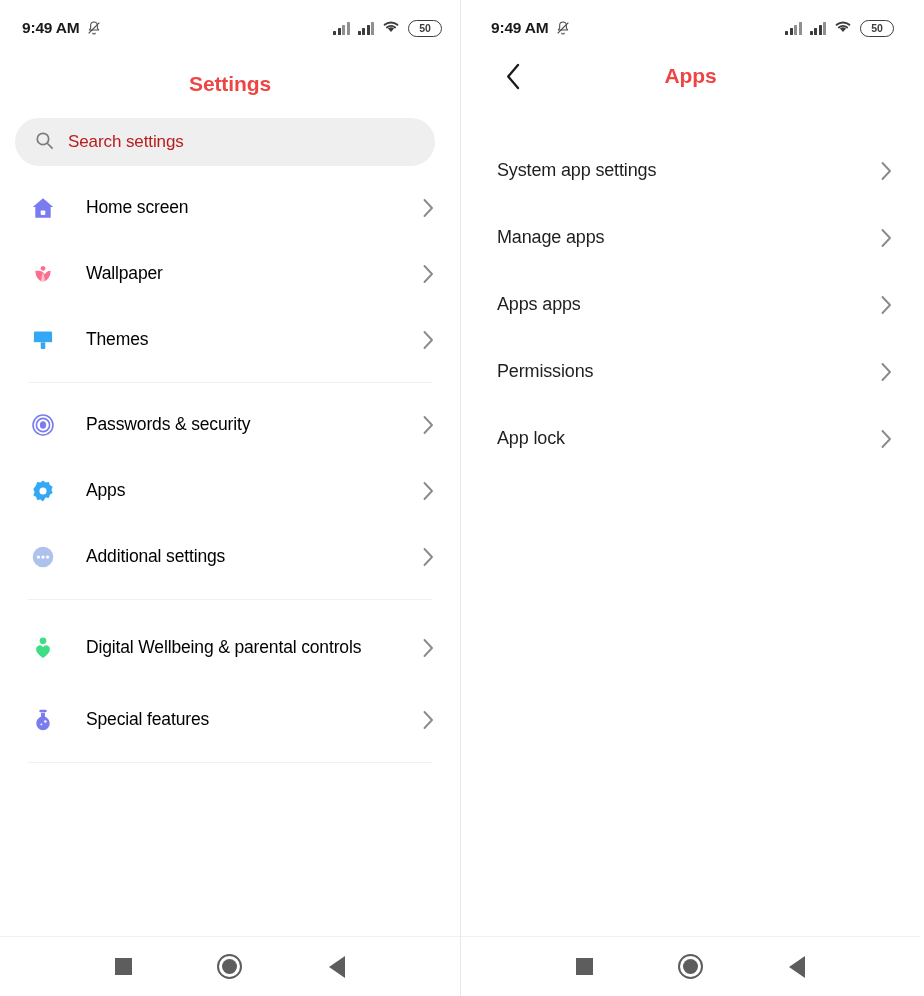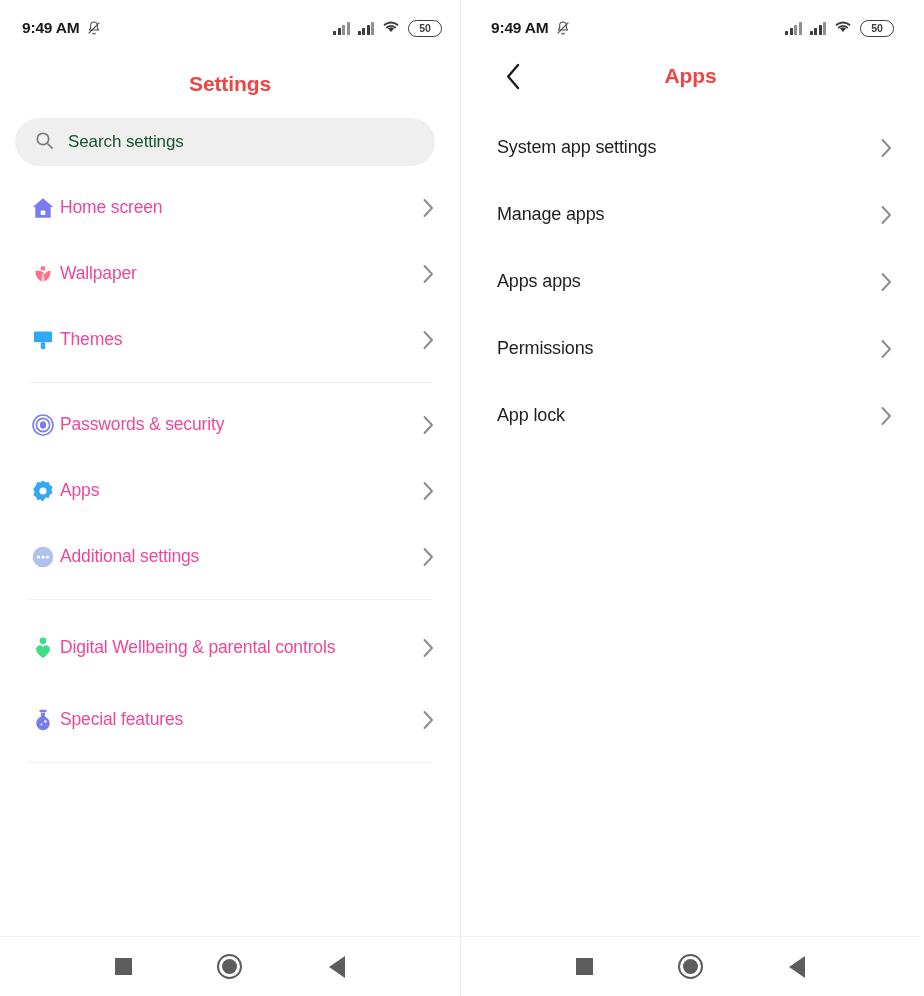--- a/index.html
+++ b/index.html
@@ -69,55 +69,56 @@
   .searchbar {
     position:absolute; left:15px; top:118px;
     width:420px; height:48px;
     background:#efefef;
     border-radius:24px;
     display:flex; align-items:center;
     padding:0 20px;
     gap:14px;
   }
   .searchbar .ph {
-    font-size:17px; color:#14532d; letter-spacing:-0.1px;
+    font-size:17px; color:#b91c1c; letter-spacing:-0.1px;
   }
 
   
   .list { position:absolute; left:0; right:0; top:175px; }
   .row {
     position:relative;
     display:flex; align-items:center;
     height:66px;
     padding:0 24px 0 26px;
     cursor:pointer;
   }
   .row .ico {
     width:34px; height:34px;
     display:flex; align-items:center; justify-content:center;
     flex:0 0 34px;
   }
   .row .label {
-    font-size:17.5px; color:#ec4899;
+    margin-left:26px;
+    font-size:17.5px; color:#000000;
     line-height:1.35;
     flex:1;
     letter-spacing:-0.15px;
   }
   .row .label.two-line { font-size:17.5px; }
   .row.tall { height:78px; }
   .chev { flex:0 0 16px; display:flex; align-items:center; justify-content:center; }
   .divider {
     height:1px; background:#f0f0f0;
     margin:9px 28px 9px 28px;
   }
 
   
   .applist { position:absolute; left:0; right:0; top:114px; }
   .arow {
-    display:flex; align-items:center;
+    display:flex; align-items:flex-end;
     height:67px;
     padding:0 26px 0 36px;
     cursor:pointer;
   }
   .arow .alabel {
     flex:1; font-size:18px; color:#1f1f1f; letter-spacing:-0.15px;
   }
 
   
   .navbar {

